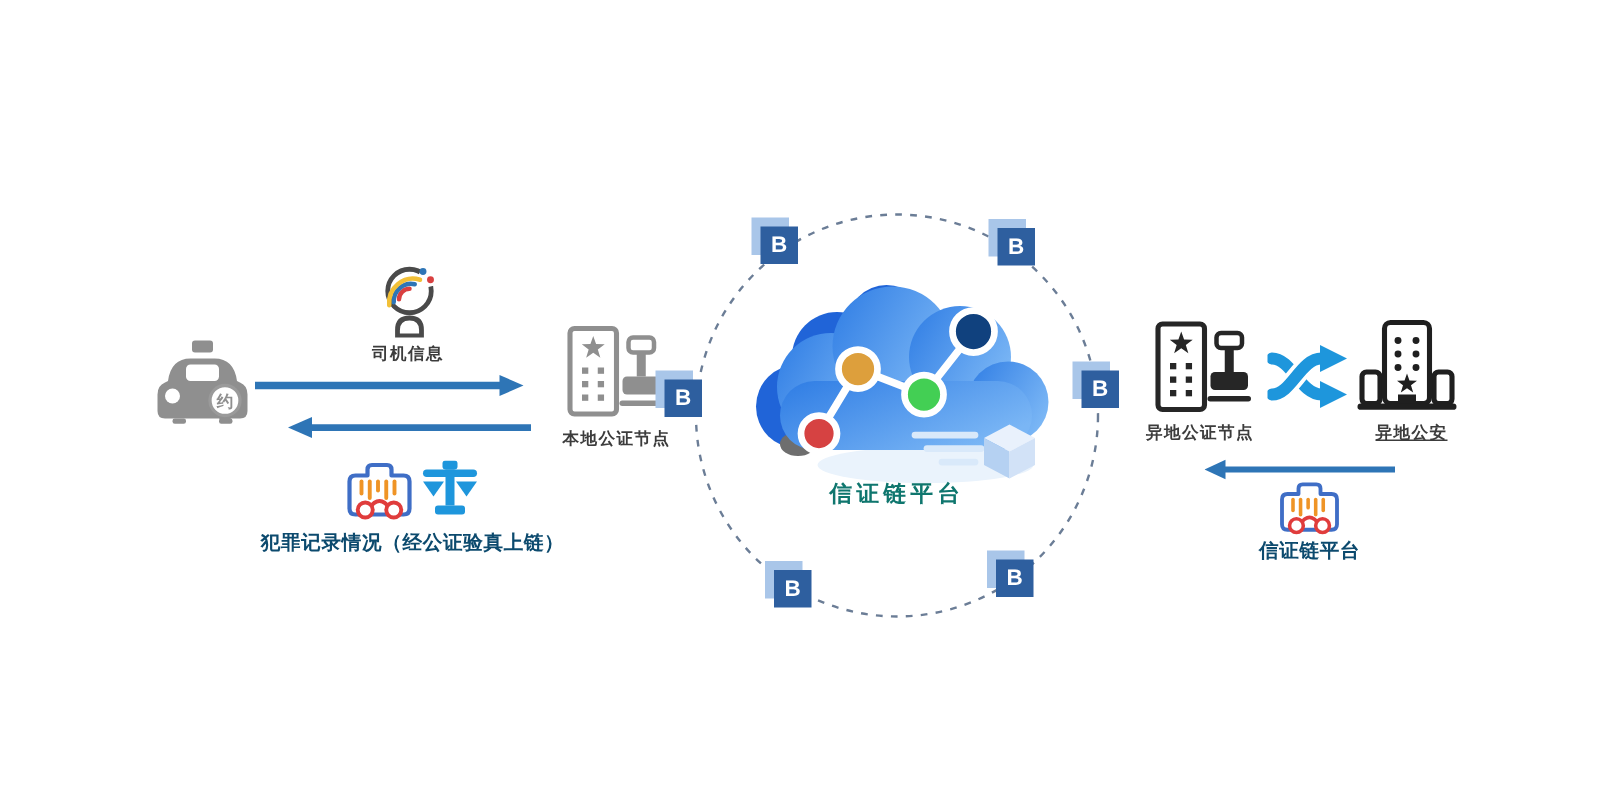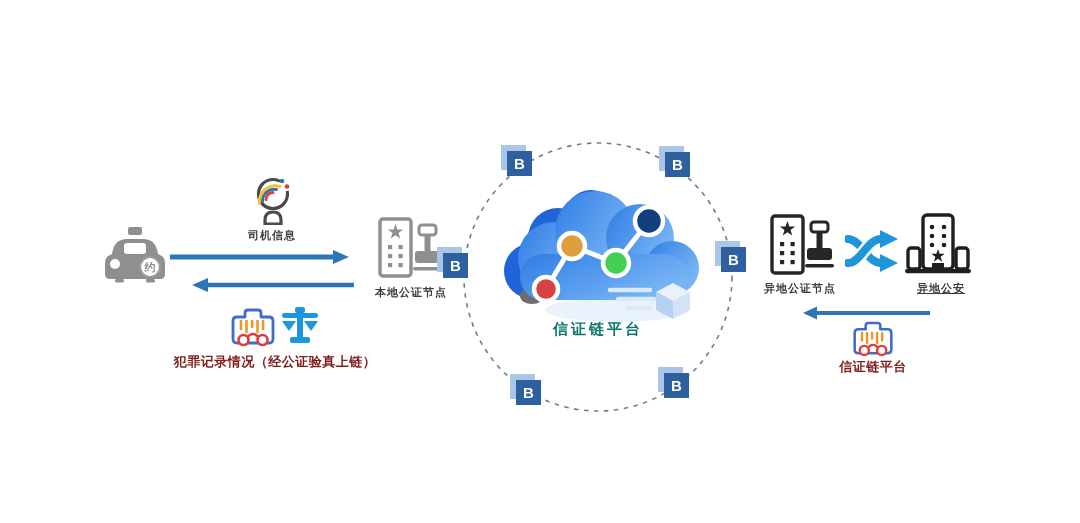--- a/index.html
+++ b/index.html
@@ -5,21 +5,21 @@
   html,body { margin:0; padding:0; background:#fff; }
   .canvas {
     position:relative; width:1080px; height:523px; background:#ffffff;
     font-family:"Liberation Sans", sans-serif; overflow:hidden;
   }
   .abs { position:absolute; }
   .lbl {
     position:absolute; font-weight:bold; color:#3c3c3c;
     font-size:11px; text-align:center; letter-spacing:1px; white-space:nowrap;
   }
-  .lbl-blue { color:#7f1d1d; font-size:13px; letter-spacing:0.5px; }
+  .lbl-blue { color:#0c4a6e; font-size:13px; letter-spacing:0.5px; }
   .platform-lbl { color:#0f766e; font-size:15px; letter-spacing:3px; }
   .bblock { position:absolute; width:31px; height:31px; }
   .bblock .bshadow { position:absolute; left:0; top:0; width:25px; height:25px; background:#a9c6e9; }
   .bblock .bmain {
     position:absolute; left:6px; top:6px; width:25px; height:25px; background:#2e5f9f;
     color:#fff; font-weight:bold; font-size:15px; text-align:center; line-height:25px;
   }
 </style>
 </head>
 <body>

